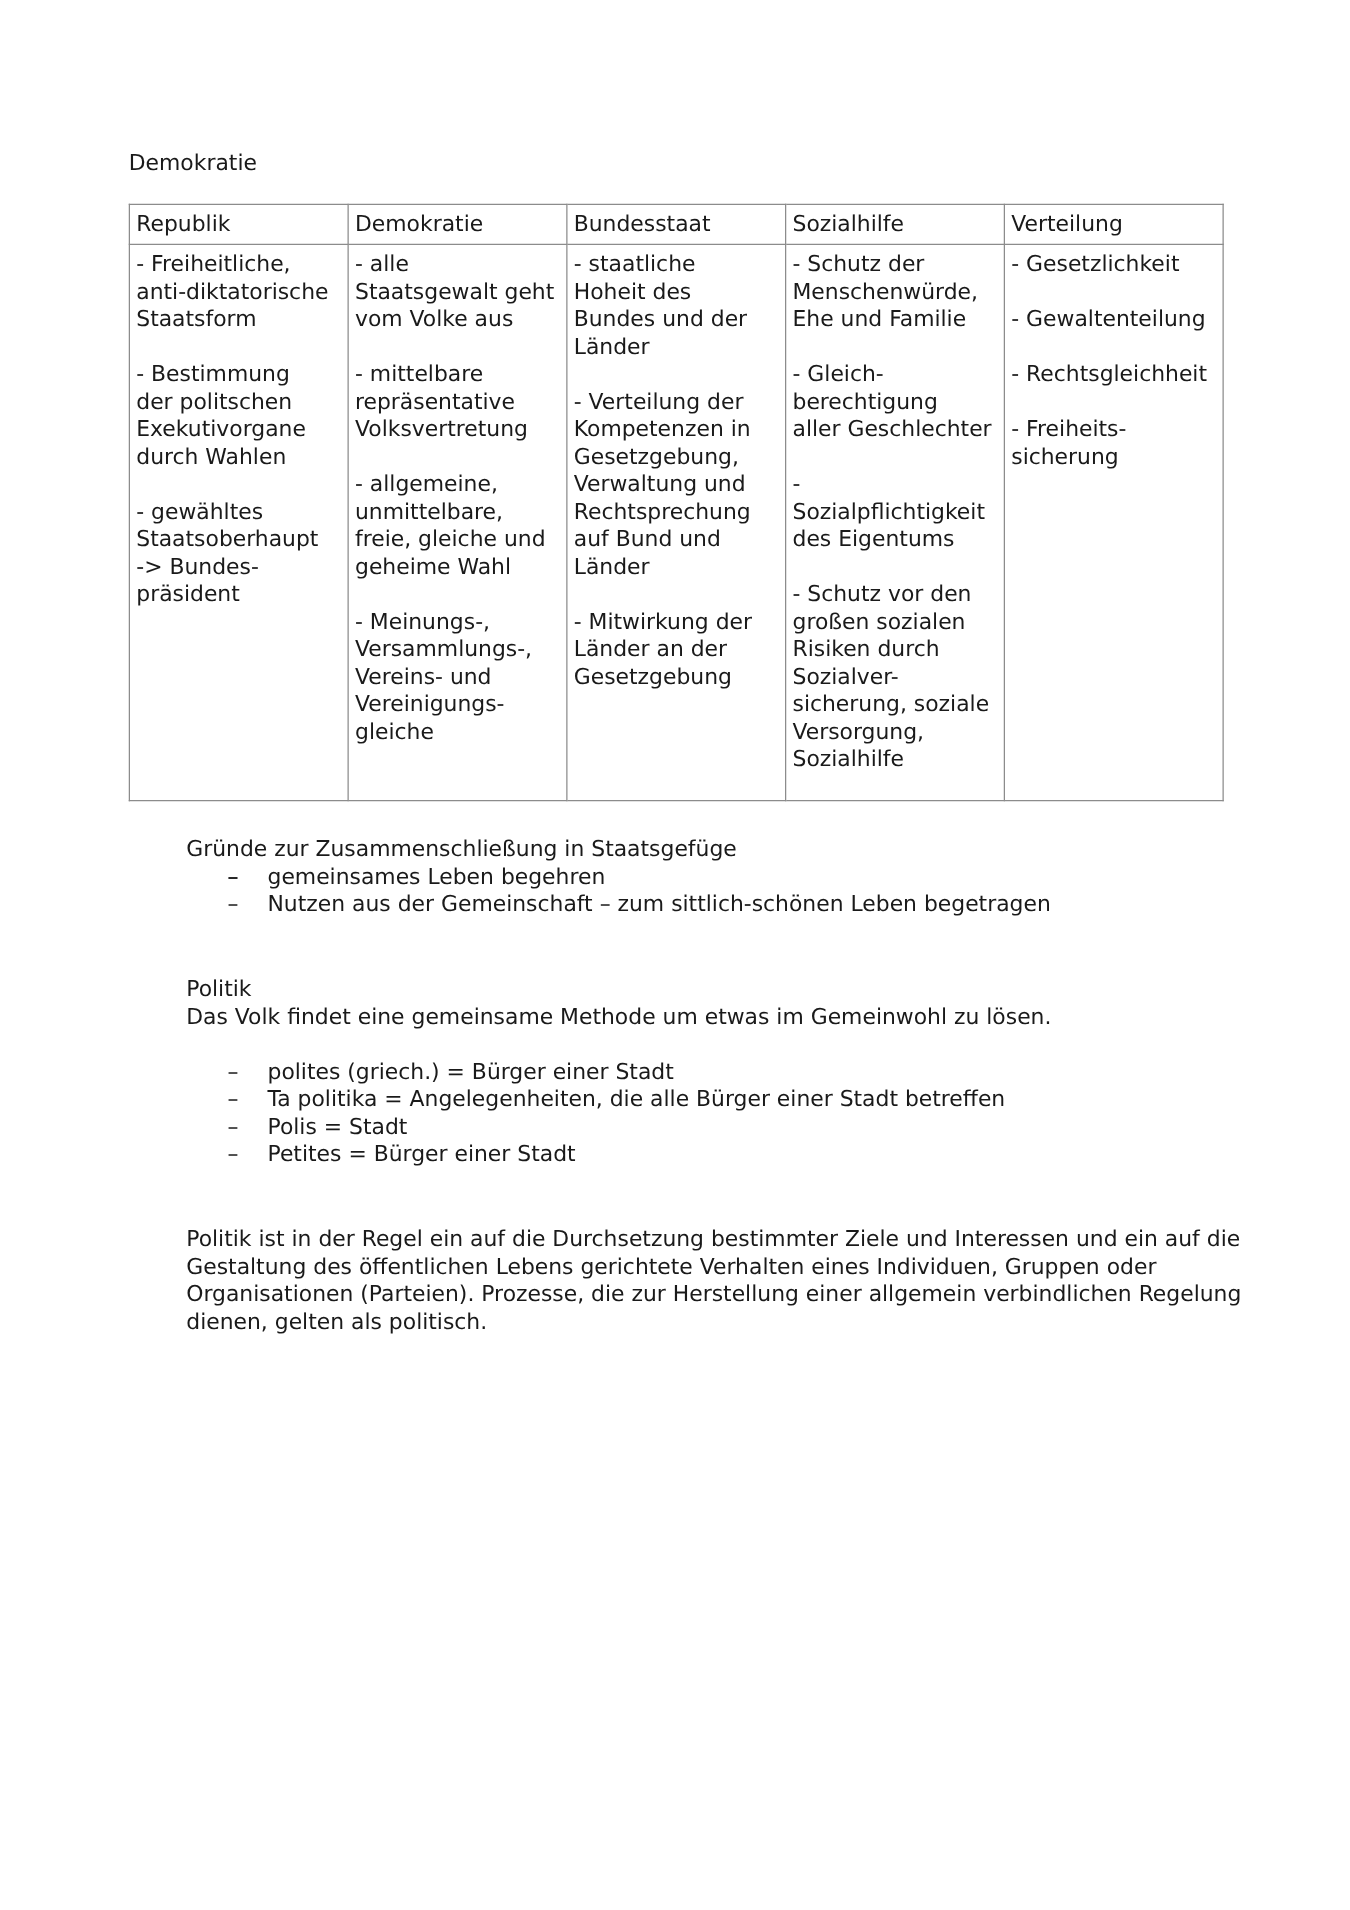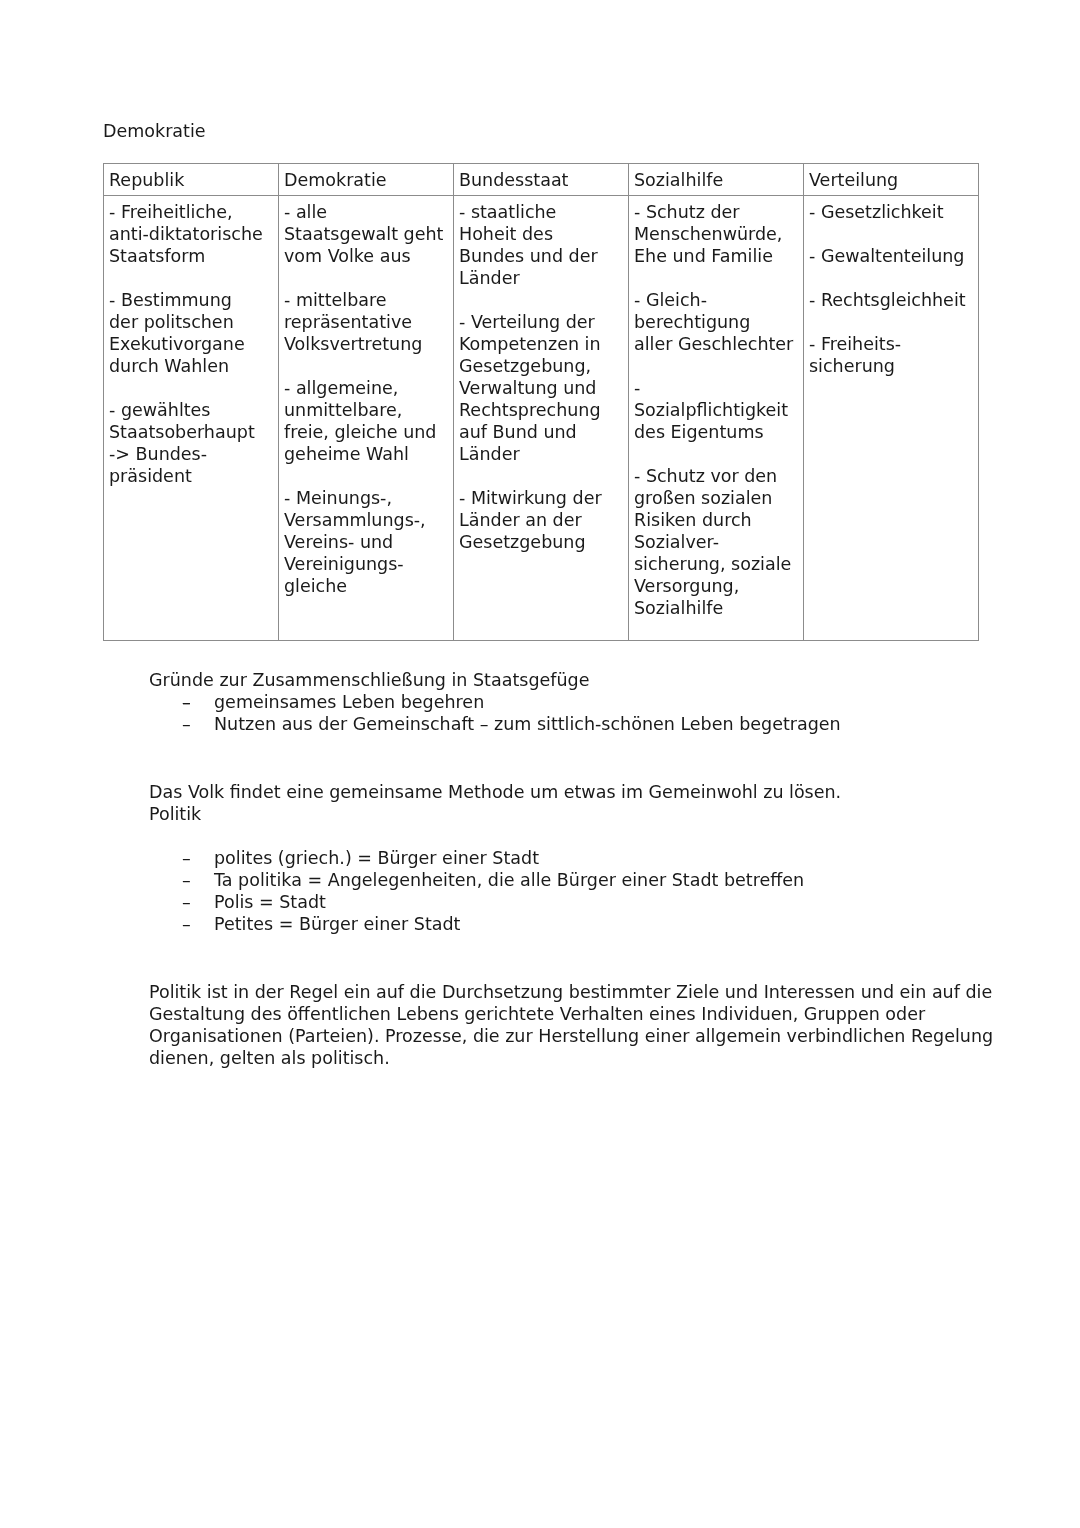--- a/index.html
+++ b/index.html
@@ -192,22 +192,22 @@
   <div class="section" style="top:549px;">
     <p>Gründe zur Zusammenschließung in Staatsgefüge</p>
     <ul class="dash">
       <li><span class="dash-mark">–</span></li>
       <li><span class="dash-mark">–</span><span>gemeinsames Leben begehren</span></li>
       <li><span class="dash-mark">–</span><span>Nutzen aus der Gemeinschaft – zum sittlich-schönen Leben begetragen</span></li>
     </ul>
   </div>
 
   <div class="section" style="top:661px;">
+    <p>Politik</p>
     <p>Das Volk findet eine gemeinsame Methode um etwas im Gemeinwohl zu lösen.</p>
-    <p>Politik</p>
   </div>
 
   <div class="section" style="top:727px;">
     <ul class="dash">
       <li><span class="dash-mark">–</span><span>polites (griech.) = Bürger einer Stadt</span></li>
       <li><span class="dash-mark">–</span><span>Ta politika = Angelegenheiten, die alle Bürger einer Stadt betreffen</span></li>
       <li><span class="dash-mark">–</span><span>Polis = Stadt</span></li>
       <li><span class="dash-mark">–</span><span>Petites = Bürger einer Stadt</span></li>
     </ul>
   </div>

